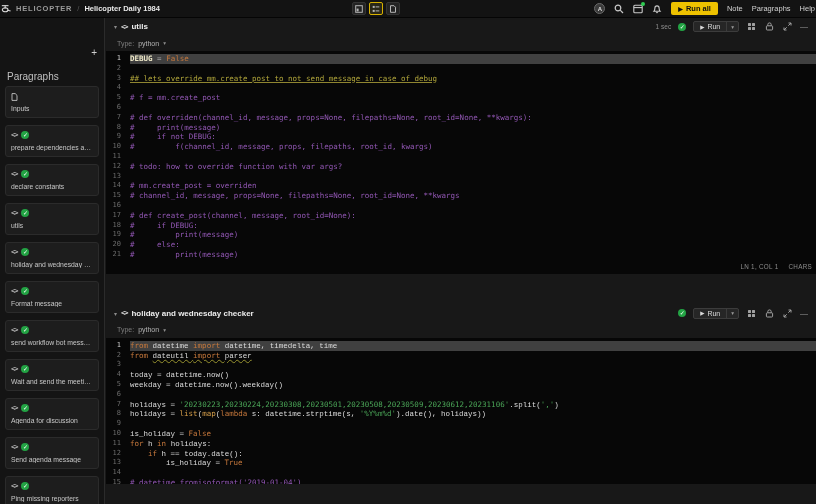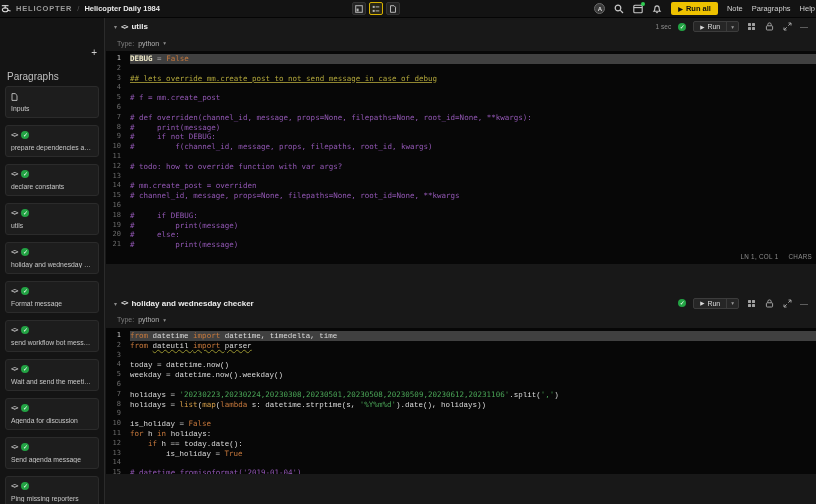--- a/index.html
+++ b/index.html
@@ -381,20 +381,24 @@
           </div>
           <div class="cline">
             <span class="ln">15</span>
             <span class="lc"><span class="c"># channel_id, message, props=None, filepaths=None, root_id=None, **kwargs</span></span>
           </div>
           <div class="cline">
             <span class="ln">16</span>
             <span class="lc"></span>
           </div>
           <div class="cline">
+            <span class="ln">17</span>
+            <span class="lc"><span class="c"># def create_post(channel, message, root_id=None):</span></span>
+          </div>
+          <div class="cline">
             <span class="ln">18</span>
             <span class="lc"><span class="c">#     if DEBUG:</span></span>
           </div>
           <div class="cline">
             <span class="ln">19</span>
             <span class="lc"><span class="c">#         print(message)</span></span>
           </div>
           <div class="cline">
             <span class="ln">20</span>
             <span class="lc"><span class="c">#     else:</span></span>

